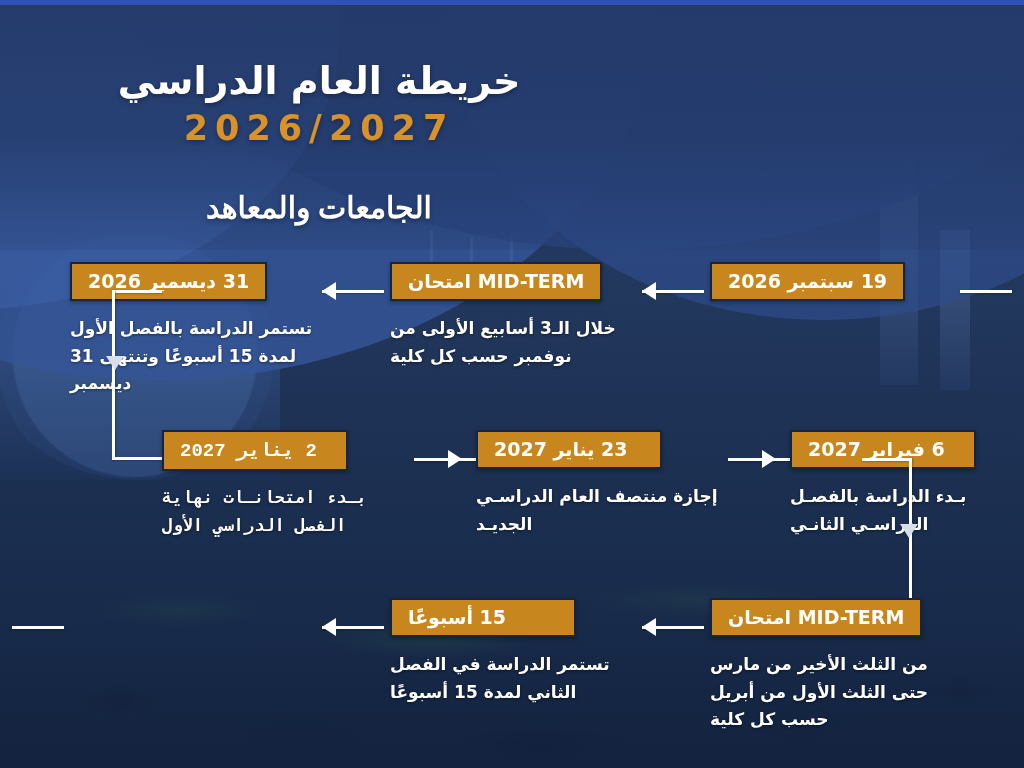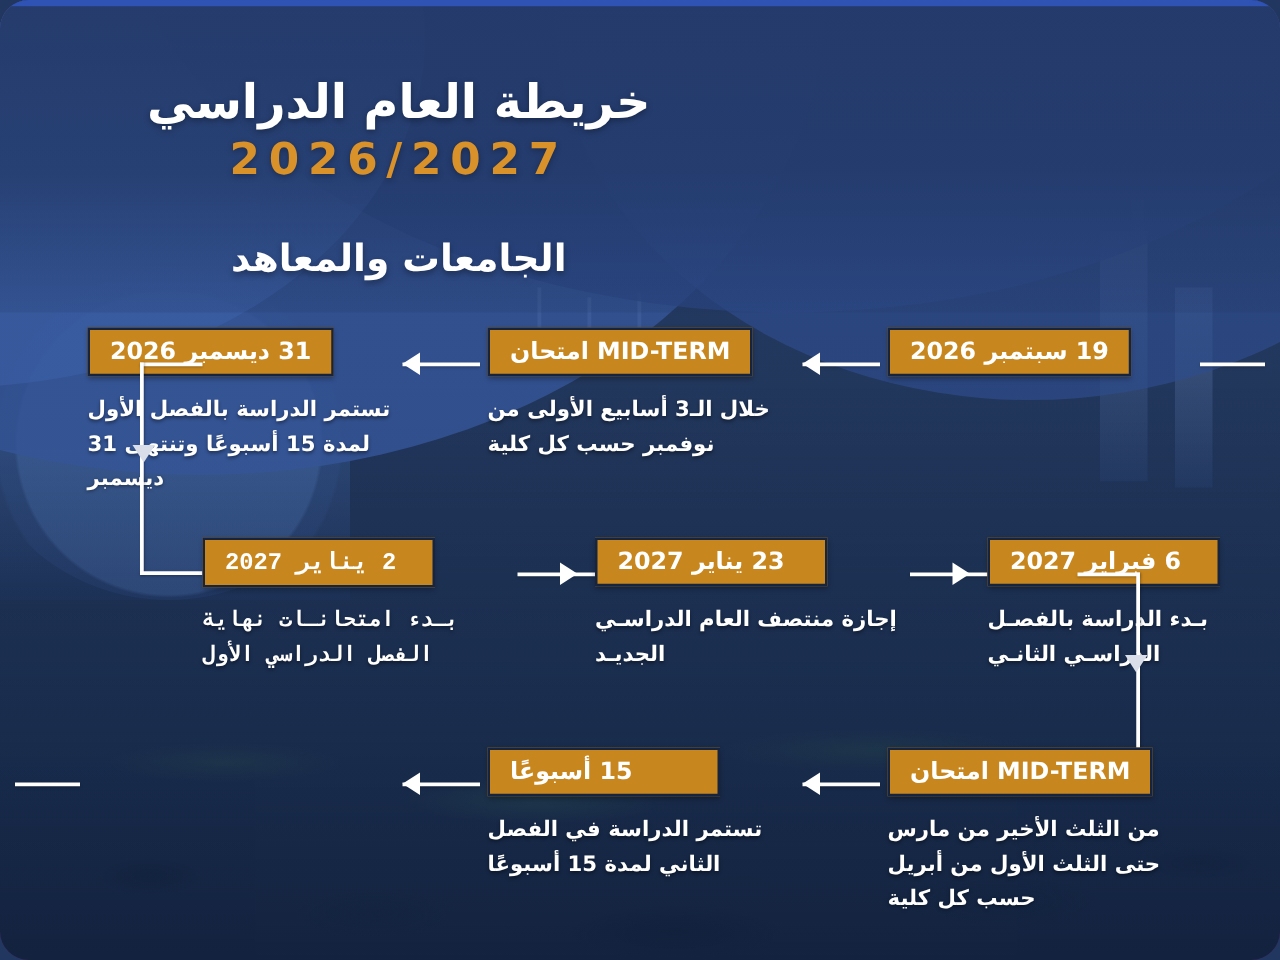--- a/index.html
+++ b/index.html
@@ -1,21 +1,21 @@
 <!DOCTYPE html>
 <html lang="ar" dir="rtl"><head>
 <meta charset="utf-8">
 <style>
   html,body{margin:0;padding:0;}
   body{
     width:1024px;height:768px;overflow:hidden;
     font-family:"DejaVu Sans","Liberation Sans",sans-serif;
     background:#22375f;
   }
-  #stage{position:relative;width:1024px;height:768px;overflow:hidden;background:#701a75;border-radius:23px;}
+  #stage{position:relative;width:1024px;height:768px;overflow:hidden;background:#701a75;}
 
   
   .bg-base{position:absolute;inset:0;background:
       linear-gradient(180deg,#2a4070 0%,#24395f 28%,#1f3458 60%,#1b2f50 100%);}
   .bg-photo{position:absolute;inset:0;opacity:.55;
     background:
       
       radial-gradient(ellipse 60px 22px at 120px 700px, rgba(10,22,45,.75), transparent 70%),
       radial-gradient(ellipse 90px 26px at 300px 730px, rgba(12,26,50,.7), transparent 70%),
       radial-gradient(ellipse 120px 30px at 540px 745px, rgba(9,20,42,.7), transparent 70%),
@@ -60,21 +60,21 @@
   .topbar{position:absolute;left:0;top:0;width:1024px;height:5px;background:#2f52b5;}
 
   
   .header{position:absolute;left:0;top:0;width:1024px;height:250px;}
   .title-block{position:absolute;right:490px;top:62px;text-align:center;width:430px;}
   .title{color:#ffffff;font-size:38px;font-weight:bold;line-height:1.05;letter-spacing:0px;
     text-shadow:0 2px 5px rgba(0,0,0,.35);}
   .years{color:#d9912a;font-size:35px;font-weight:bold;letter-spacing:7px;margin-top:6px;direction:ltr;
     text-shadow:0 2px 5px rgba(0,0,0,.3);}
   .subtitle{position:absolute;right:505px;top:190px;width:400px;text-align:center;
-    color:#ffffff;font-size:30px;font-weight:bold;text-shadow:0 2px 5px rgba(0,0,0,.35);}
+    color:#ffffff;font-size:30px;font-weight:bold;text-shadow:0 2px 5px rgba(0,0,0,.35);font-family:Liberation Serif, serif;}
 
   
   .logo{position:absolute;left:722px;top:42px;width:195px;height:170px;text-align:center;}
   .logo .star-wrap{position:relative;height:56px;}
   .logo .freq{color:#fff;font-size:29px;font-weight:bold;letter-spacing:-.5px;direction:ltr;margin-top:-2px;}
   .logo .brand{color:#fff;font-size:40px;font-weight:bold;line-height:.95;margin-top:-2px;}
   .logo .tag{color:#fff;font-size:14px;margin-top:2px;}
 
   
   .grid{position:absolute;left:0;top:248px;width:1024px;height:520px;}

